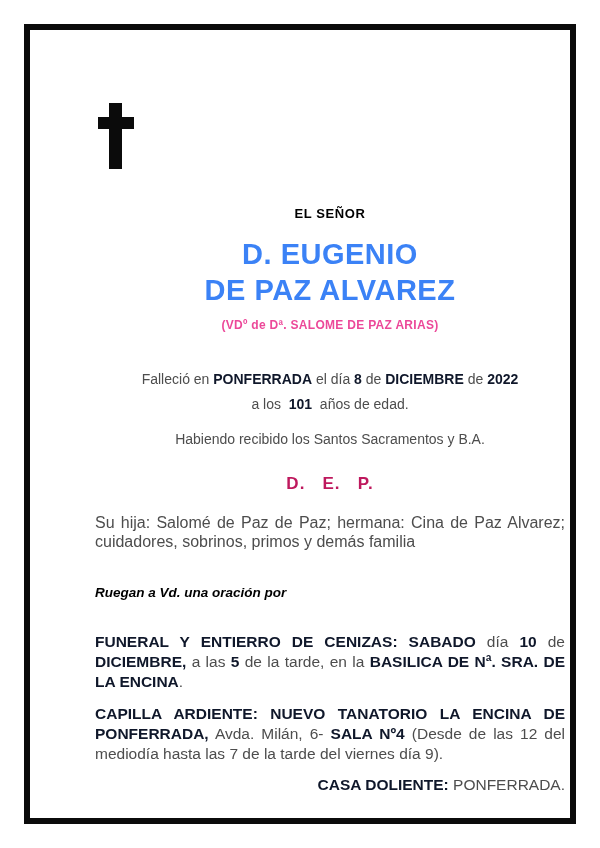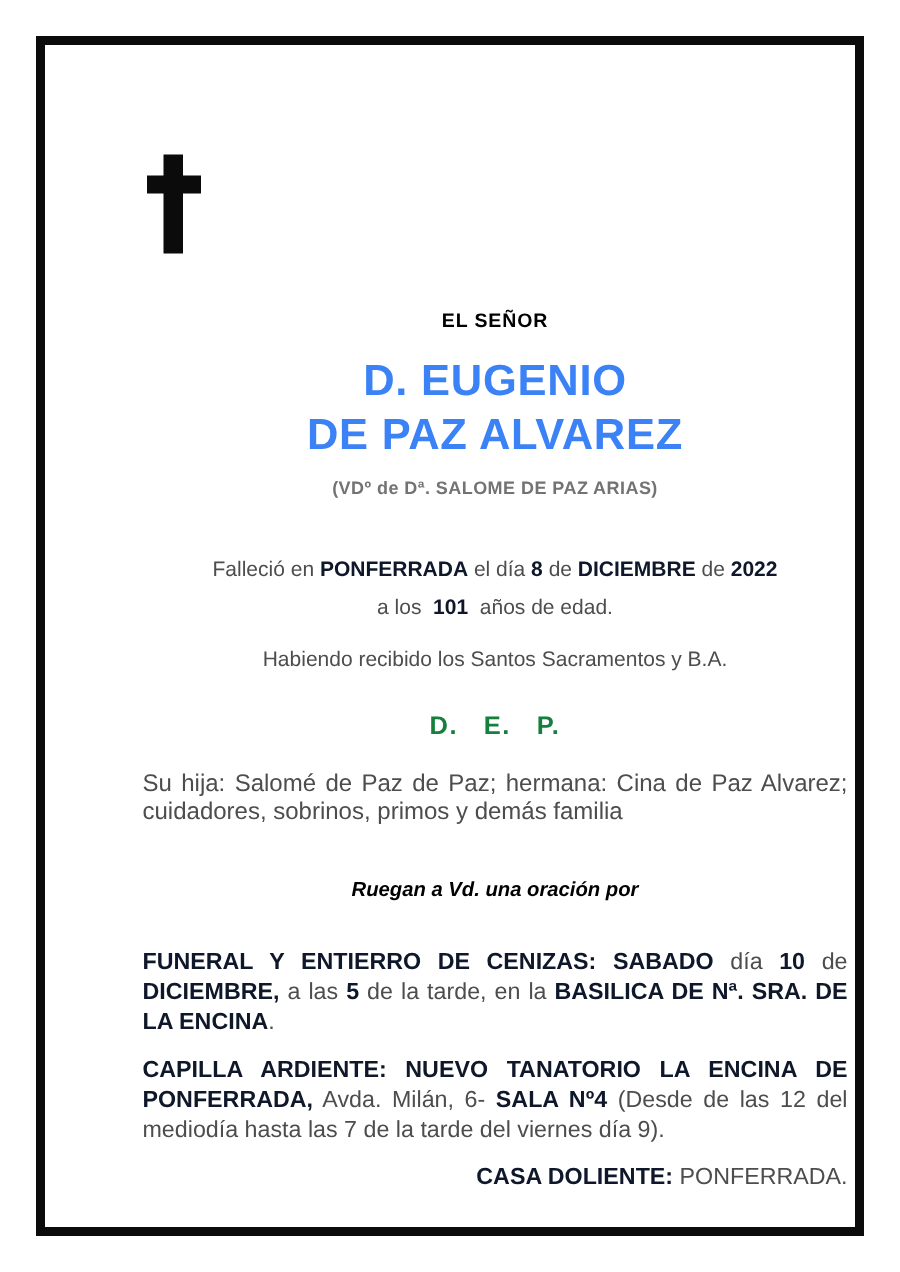--- a/index.html
+++ b/index.html
@@ -51,43 +51,43 @@
   }
   .deceased-name {
     margin-top: 14px;
     font-size: 29px; line-height: 36px;
     font-weight: 700; color: #3b82f6;
     letter-spacing: 0.5px;
   }
   .spouse-note {
     margin-top: 10px;
     font-size: 12px; line-height: 15px;
-    font-weight: 700; color: #737373;
+    font-weight: 700; color: #ec4899;
     letter-spacing: 0.3px;
   }
   .death-line { margin-top: 38px; font-size: 14px; line-height: 17px; white-space: pre-wrap; }
   .age-line { margin-top: 8px; font-size: 14px; line-height: 17px; white-space: pre-wrap; }
   .sacraments-line { margin-top: 18px; font-size: 14px; line-height: 17px; }
   .dep {
     margin-top: 27px;
     font-size: 17px; line-height: 18px;
-    font-weight: 700; color: #15803d;
+    font-weight: 700; color: #be185d;
     white-space: pre;
     letter-spacing: 1px;
   }
   .family-line {
     margin-top: 20px;
     font-size: 16px; line-height: 19px;
     text-align: justify;
   }
   .prayer {
     margin-top: 34px;
     font-size: 13.5px; line-height: 16px;
     font-weight: 700; font-style: italic; color: #000;
-    text-align: center;
+    text-align: left;
   }
   .para {
     font-size: 15.5px; line-height: 20px;
     text-align: justify;
     white-space: pre-wrap;
   }
   .funeral-line { margin-top: 31px; }
   .chapel-line { margin-top: 12px; }
   .mourning-line { margin-top: 11px; text-align: right; }
 </style>

